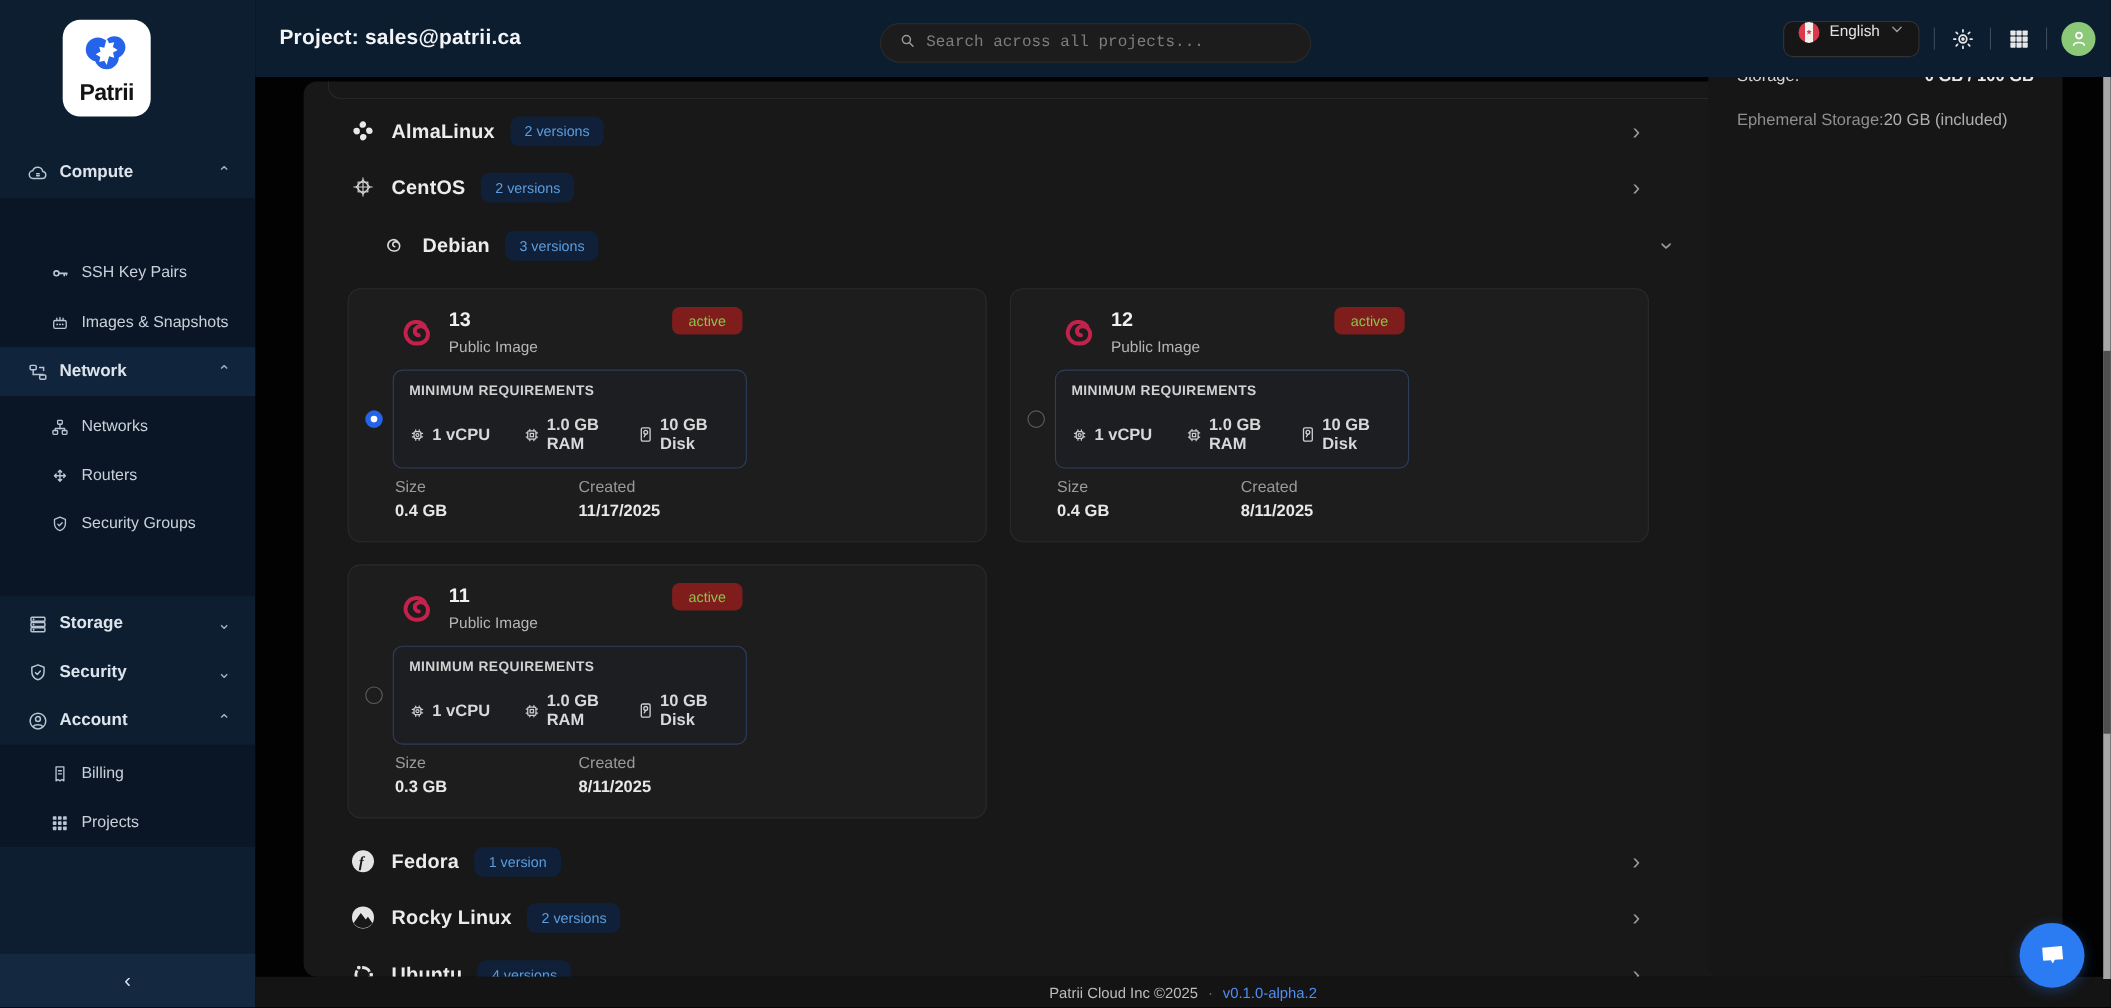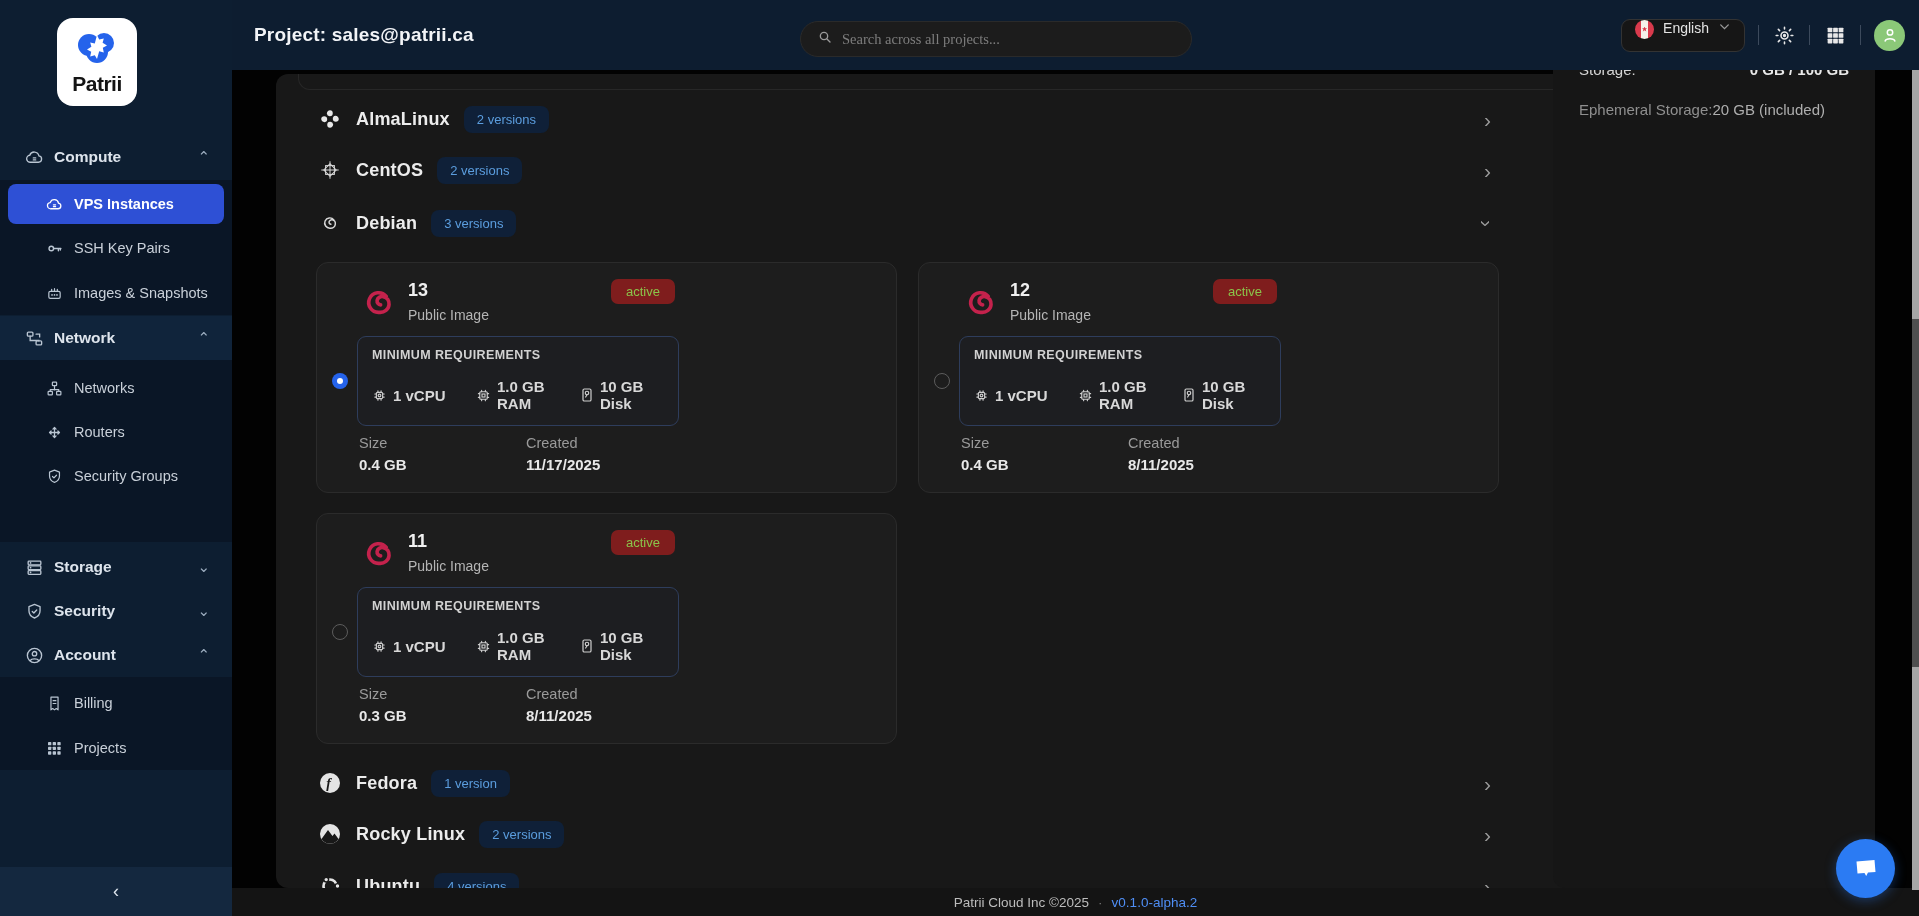--- a/index.html
+++ b/index.html
@@ -8,21 +8,21 @@
             font-family:"Liberation Sans", sans-serif; color:#e8e8e8; }
 
   
   .header { position:absolute; left:232px; top:0; right:0; height:70px; background:#0d1d30; }
   .project-title { position:absolute; left:22px; top:0; height:70px; display:flex; align-items:center;
                    font-size:19px; font-weight:bold; color:#f2f4f7; letter-spacing:.2px; }
   .search-pill { position:absolute; left:568px; top:21px; width:392px; height:36px; border-radius:18px;
                  background:#1c1c1c; border:1px solid #2a2a2a; display:flex; align-items:center; gap:9px;
                  padding:0 16px; }
   .search-pill input { flex:1; background:transparent; border:none; outline:none; color:#cfcfcf;
-                       font-size:14.5px; font-family:Liberation Serif, serif; }
+                       font-size:14.5px; font-family:Liberation Mono, monospace; }
   .search-pill input::placeholder { color:#7d7d7d; }
   .header-right { position:absolute; right:14px; top:0; height:70px; display:flex; align-items:center; gap:13px; }
   .lang-pill { height:33px; background:#161616; border:1px solid #333; border-radius:9px;
                display:flex; align-items:flex-start; gap:9px; padding:0 13px; cursor:pointer; }
   .flag { width:19px; height:19px; border-radius:50%;
           background:linear-gradient(90deg,#d93a4c 29%,#f5f1ec 29%,#f5f1ec 71%,#d93a4c 71%); position:relative; }
   .flag::after { content:""; position:absolute; left:7px; top:7px; width:5px; height:5px; background:#d93a4c;
                  clip-path:polygon(50% 0,65% 35%,100% 35%,72% 60%,85% 100%,50% 75%,15% 100%,28% 60%,0 35%,35% 35%); }
   .lang-label { font-size:14px; color:#e3e3e3; }
   .hdr-divider { width:1px; height:20px; background:#3c4a5c; }
@@ -138,30 +138,20 @@
     <div class="nav-row" style="top:135px;">
       <span class="nv-icon">
         <svg width="19" height="19" viewBox="0 0 24 24" fill="none" stroke="currentColor" stroke-width="1.7" stroke-linecap="round">
             <path d="M7 18h10a4 4 0 0 0 .6-7.95A6 6 0 0 0 6 9.2 4.4 4.4 0 0 0 7 18z"></path>
             <path d="M10.5 12.5h3M10.5 15h3"></path>
           </svg>
       </span>
       <span class="nv-label">Compute</span>
       <span class="nv-chev">⌃</span>
     </div>
-    <div class="nav-row sub active" style="top:182px;">
-      <span class="nav-active"></span>
-      <span class="nv-icon" style="z-index:1;">
-        <svg width="17" height="17" viewBox="0 0 24 24" fill="none" stroke="currentColor" stroke-width="1.8" stroke-linecap="round">
-            <path d="M7 18h10a4 4 0 0 0 .6-7.95A6 6 0 0 0 6 9.2 4.4 4.4 0 0 0 7 18z"></path>
-            <path d="M10.5 12.5h3M10.5 15h3"></path>
-          </svg>
-      </span>
-      <span class="nv-label" style="z-index:1;">VPS Instances</span>
-    </div>
     <div class="nav-row sub" style="top:226px;">
       <span class="nv-icon">
         <svg width="17" height="17" viewBox="0 0 24 24" fill="none" stroke="currentColor" stroke-width="2" stroke-linecap="round">
             <circle cx="7.5" cy="12" r="3.2"></circle>
             <path d="M10.7 12H21M17.5 12v3.2M20.3 12v2.2"></path>
           </svg>
       </span>
       <span class="nv-label">SSH Key Pairs</span>
     </div>
     <div class="nav-row sub" style="top:271px;">
@@ -353,21 +343,21 @@
             <rect x="7.2" y="7.2" width="9.6" height="9.6"></rect>
             <rect x="7.2" y="7.2" width="9.6" height="9.6" transform="rotate(45 12 12)"></rect>
             <path d="M12 2.5v19M2.5 12h19"></path>
           </svg>
       </span>
       <span class="os-name">CentOS</span>
       <span class="os-badge">2 versions</span>
       <span class="os-chev">›</span>
     </div>
 
-    <div class="os-row" style="top:124px;">
+    <div class="os-row" style="top:124px;margin-left:28px;">
       <span class="os-icon">
         <svg width="22" height="22" viewBox="0 0 24 24" fill="none" stroke="#d8d8d8" stroke-width="1.6" stroke-linecap="round">
             <path d="M16.2 8.6A5.6 5.6 0 1 0 12.3 17.6c2.9.2 5.3-1.8 5.5-4.4.2-2.2-1.1-4.2-3.3-4.6-1.8-.3-3.3.7-3.5 2.2-.2 1.3.7 2.5 2 2.6"></path>
           </svg>
       </span>
       <span class="os-name">Debian</span>
       <span class="os-badge">3 versions</span>
       <span class="os-chev down">›</span>
     </div>
 

